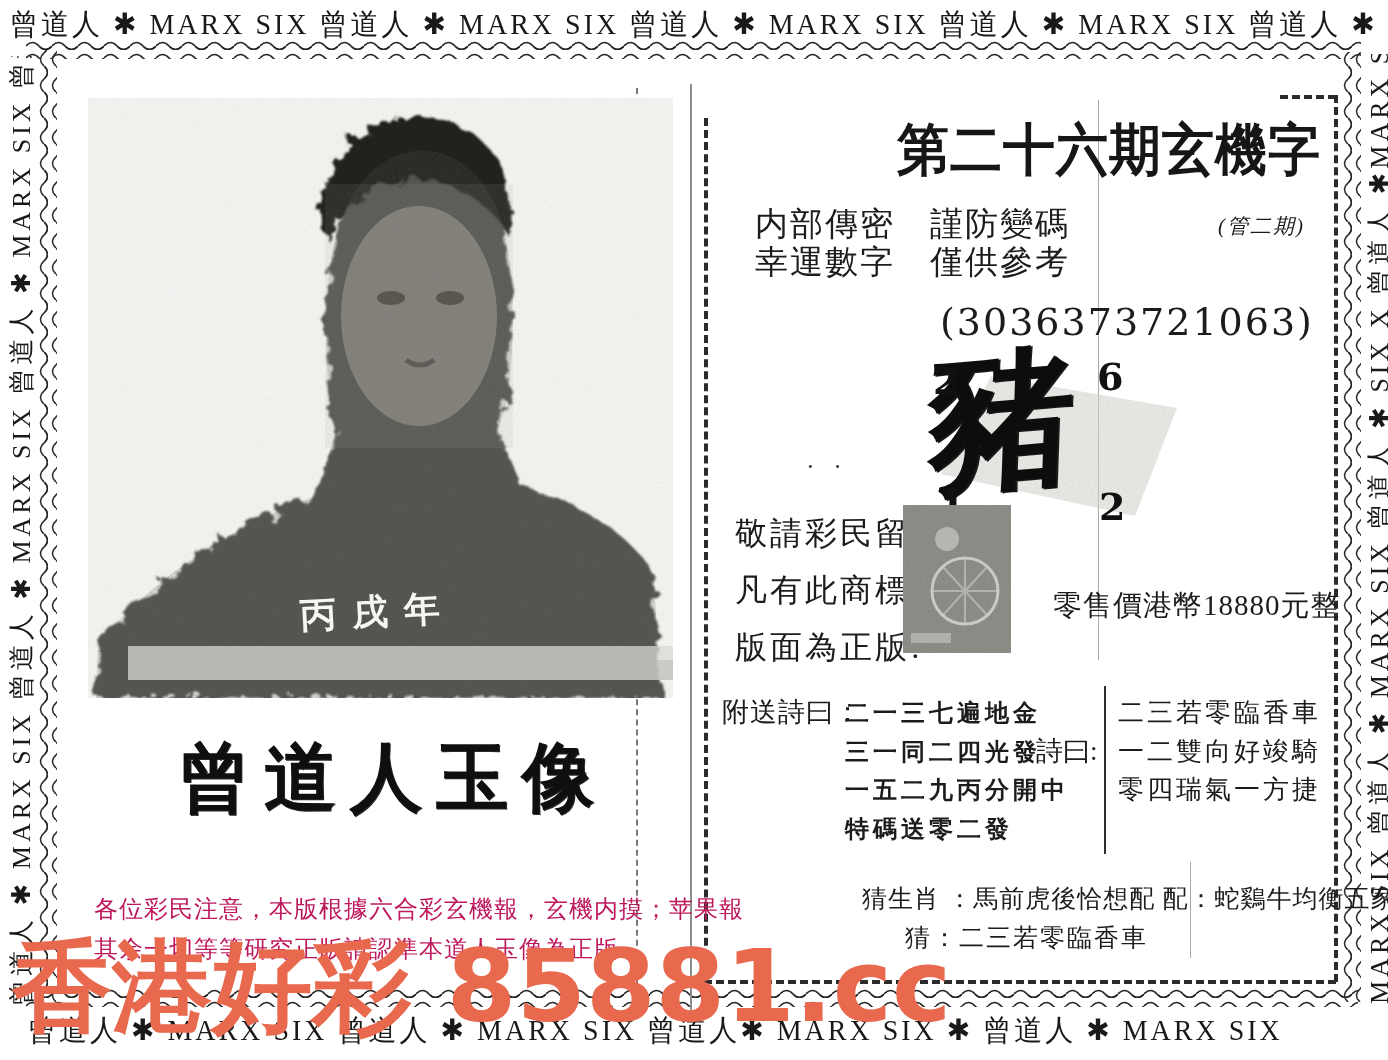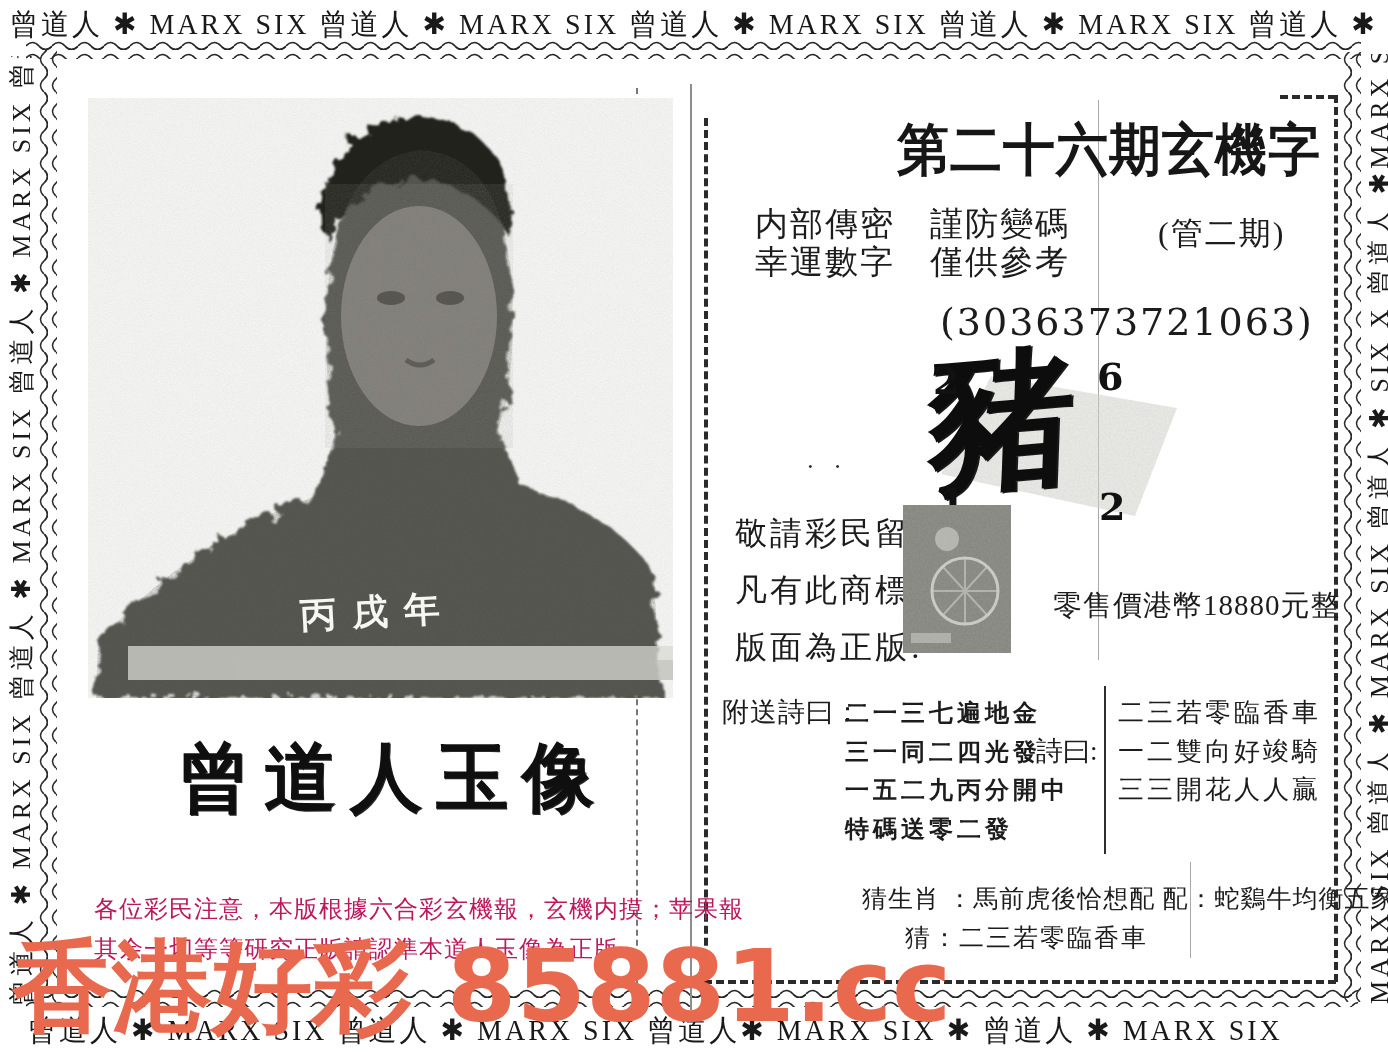--- a/index.html
+++ b/index.html
@@ -51,21 +51,21 @@
   }
   .notice{left:94px;font-size:24px;letter-spacing:1px;color:#be185d;white-space:nowrap;}
   .notice1{top:893px;}
   .notice2{top:933px;}
   
   .issue-title{
     left:897px;top:116px;font-size:52px;font-weight:700;letter-spacing:1px;
     white-space:nowrap;color:#161616;transform:scaleY(1.08);
   }
   .secret-block{left:755px;top:205px;font-size:33px;line-height:38px;letter-spacing:2px;white-space:pre;}
-  .period-note{left:1158px;top:212px;font-size:32px;letter-spacing:2px;}
+  .period-note{left:1218px;top:212px;font-size:21px;letter-spacing:2px;font-style:italic;}
   .serial{left:940px;top:300px;font-size:38px;letter-spacing:2px;font-family:"DejaVu Serif","Liberation Serif",serif;}
   .pig-block{left:905px;top:352px;width:290px;height:180px;}
   .pig-char{
     position:absolute;left:22px;top:-4px;font-size:148px;line-height:1;
     font-weight:900;color:#0d0d0d;transform:rotate(-5deg) skewX(-7deg);
     text-shadow:2px 1px 0 #1a1a1a;
   }
   .pig-num{position:absolute;font-size:38px;font-weight:700;color:#111;font-family:"DejaVu Serif",serif;}
   .pn-tl{left:28px;top:6px;}
   .pn-tr{left:192px;top:2px;}
@@ -242,19 +242,19 @@
   <div>二一三七遍地金</div>
   <div>三一同二四光發</div>
   <div>一五二九丙分開中</div>
   <div>特碼送零二發</div>
 </div>
 <div class="abs poem-label2">詩曰:</div>
 <div class="abs poem-divider"></div>
 <div class="abs poem2">
   <div>二三若零臨香車</div>
   <div>一二雙向好竣騎</div>
-  <div>三三開花人人贏</div>
+  <div>零四瑞氣一方捷</div>
 </div>
 
 <div class="abs guess1">猜生肖  ：馬前虎後恰想配 配：蛇鷄牛均衡五家</div>
 <div class="abs guess2">猜：二三若零臨香車</div>
 
 <div class="abs watermark">香港好彩 85881.cc</div>
 
 </body></html>

